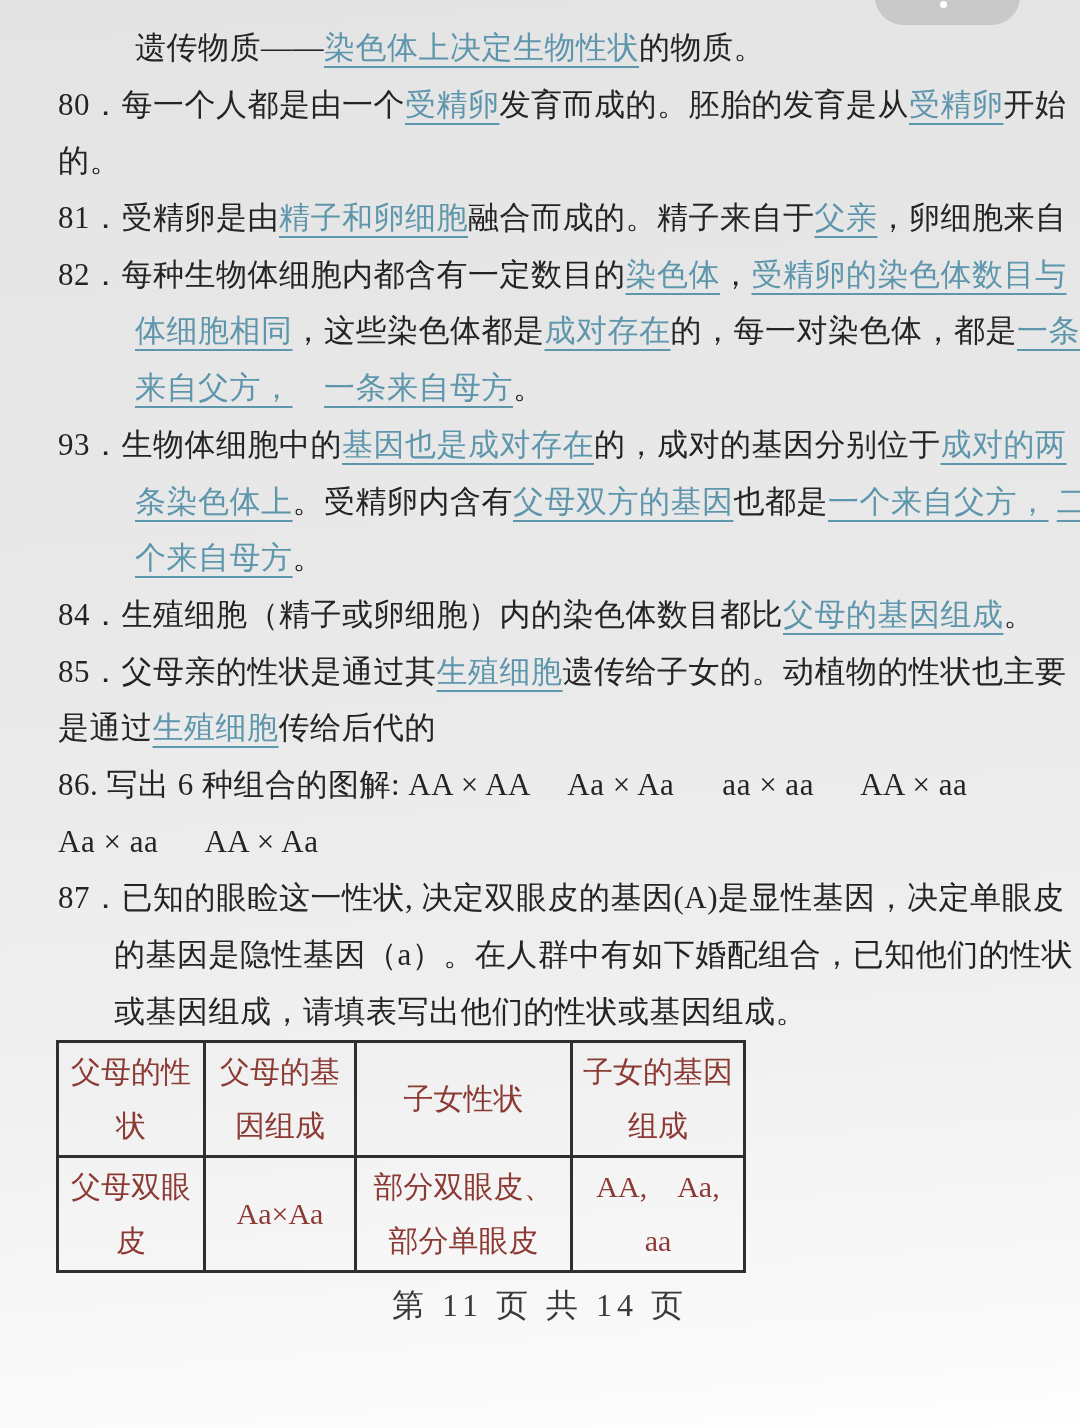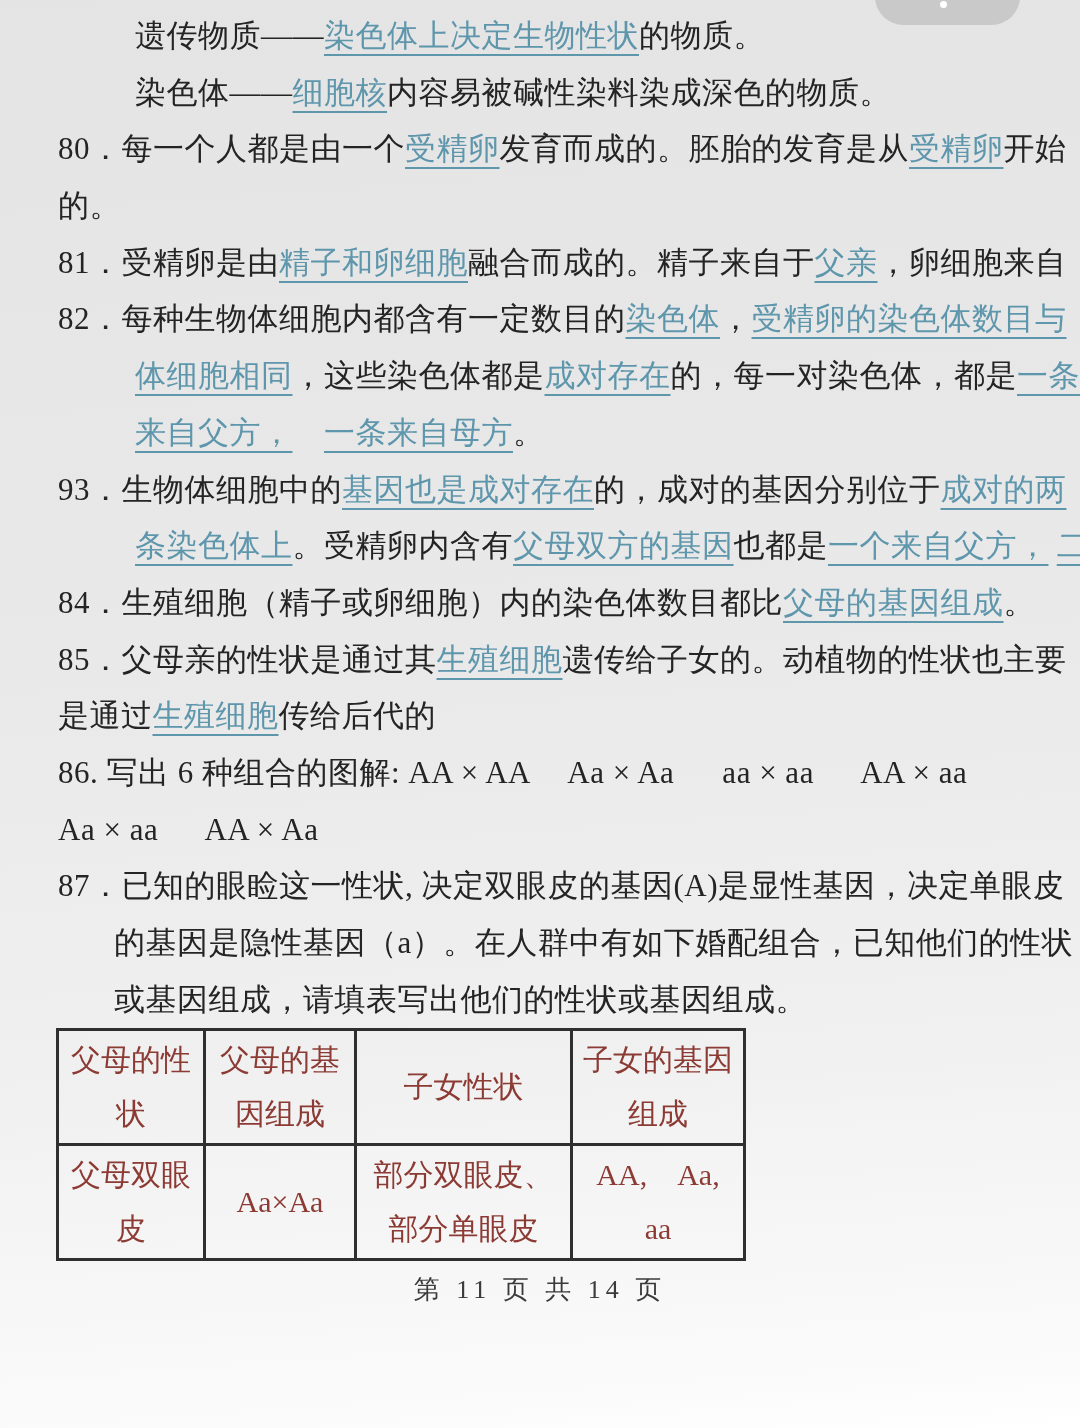--- a/index.html
+++ b/index.html
@@ -10,21 +10,21 @@
     color:#242424;
   }
   .pill{
     position:absolute;top:-32px;left:875px;width:145px;height:57px;
     background:#c9c9c9;border-radius:29px;z-index:5;
   }
   .pill .dot{
     position:absolute;left:65px;bottom:17px;width:7px;height:7px;
     border-radius:50%;background:#ffffff;
   }
-  .doc{padding-top:8px}
+  .doc{padding-top:20px}
   .line{
     height:56.7px;line-height:56.7px;font-size:31px;
     white-space:pre;letter-spacing:0.5px;
   }
   .m0{margin-left:58px}
   .m1{margin-left:135px}
   .m2{margin-left:114px}
   .u{
     color:#5E96AC;
     text-decoration:underline;
@@ -38,53 +38,53 @@
   .tbl td{
     border:3px solid #2f2f2f;
     color:#8C3A34;text-align:center;vertical-align:middle;
     font-size:30px;line-height:54px;padding:2px 6px;
     overflow:hidden;
   }
   .tbl tr.hdr td{height:106px}
   .tbl tr.bdy td{height:108px}
   .footer{
     margin-top:11px;text-align:center;
-    font-size:26px;color:#3a3a3a;letter-spacing:5px;
+    font-size:32px;color:#3a3a3a;letter-spacing:5px;
   }
 </style>
 </head>
 <body>
 
 <div class="pill">
   <span class="dot"></span>
 </div>
 
 <div class="doc">
 
   <div class="line m1"><span class="n">遗传物质——</span><span class="u">染色体上决定生物性状</span><span class="n">的物质。</span></div>
 
-  <div class="line m1"><span class="n">染色体——</span><span class="u">细胞核</span><span class="n">内容易被碱性染料染成深色的物质。</span></div>
 
   <div class="line m0"><span class="n">80．每一个人都是由一个</span><span class="u">受精卵</span><span class="n">发育而成的。胚胎的发育是从</span><span class="u">受精卵</span><span class="n">开始</span></div>
 
   <div class="line m0"><span class="n">的。</span></div>
 
   <div class="line m0"><span class="n">81．受精卵是由</span><span class="u">精子和卵细胞</span><span class="n">融合而成的。精子来自于</span><span class="u">父亲</span><span class="n">，卵细胞来自</span></div>
 
 
   <div class="line m0"><span class="n">82．每种生物体细胞内都含有一定数目的</span><span class="u">染色体</span><span class="n">，</span><span class="u">受精卵的染色体数目与</span></div>
 
   <div class="line m1"><span class="u">体细胞相同</span><span class="n">，这些染色体都是</span><span class="u">成对存在</span><span class="n">的，每一对染色体，都是</span><span class="u">一条</span></div>
 
   <div class="line m1"><span class="u">来自父方，</span><span class="n">　</span><span class="u">一条来自母方</span><span class="n">。</span></div>
 
   <div class="line m0"><span class="n">93．生物体细胞中的</span><span class="u">基因也是成对存在</span><span class="n">的，成对的基因分别位于</span><span class="u">成对的两</span></div>
 
   <div class="line m1"><span class="u">条染色体上</span><span class="n">。受精卵内含有</span><span class="u">父母双方的基因</span><span class="n">也都是</span><span class="u">一个来自父方，</span><span class="n"> </span><span class="u">二</span></div>
 
+  <div class="line m1"><span class="u">个来自母方</span><span class="n">。</span></div>
 
   <div class="line m0"><span class="n">84．生殖细胞（精子或卵细胞）内的染色体数目都比</span><span class="u">父母的基因组成</span><span class="n">。</span></div>
 
   <div class="line m0"><span class="n">85．父母亲的性状是通过其</span><span class="u">生殖细胞</span><span class="n">遗传给子女的。动植物的性状也主要</span></div>
 
   <div class="line m0"><span class="n">是通过</span><span class="u">生殖细胞</span><span class="n">传给后代的</span></div>
 
   <div class="line m0"><span class="n">86. 写出 6 种组合的图解: AA × AA　 Aa × Aa　  aa × aa　  AA × aa</span></div>
 
   <div class="line m0"><span class="n">Aa × aa　  AA × Aa</span></div>

